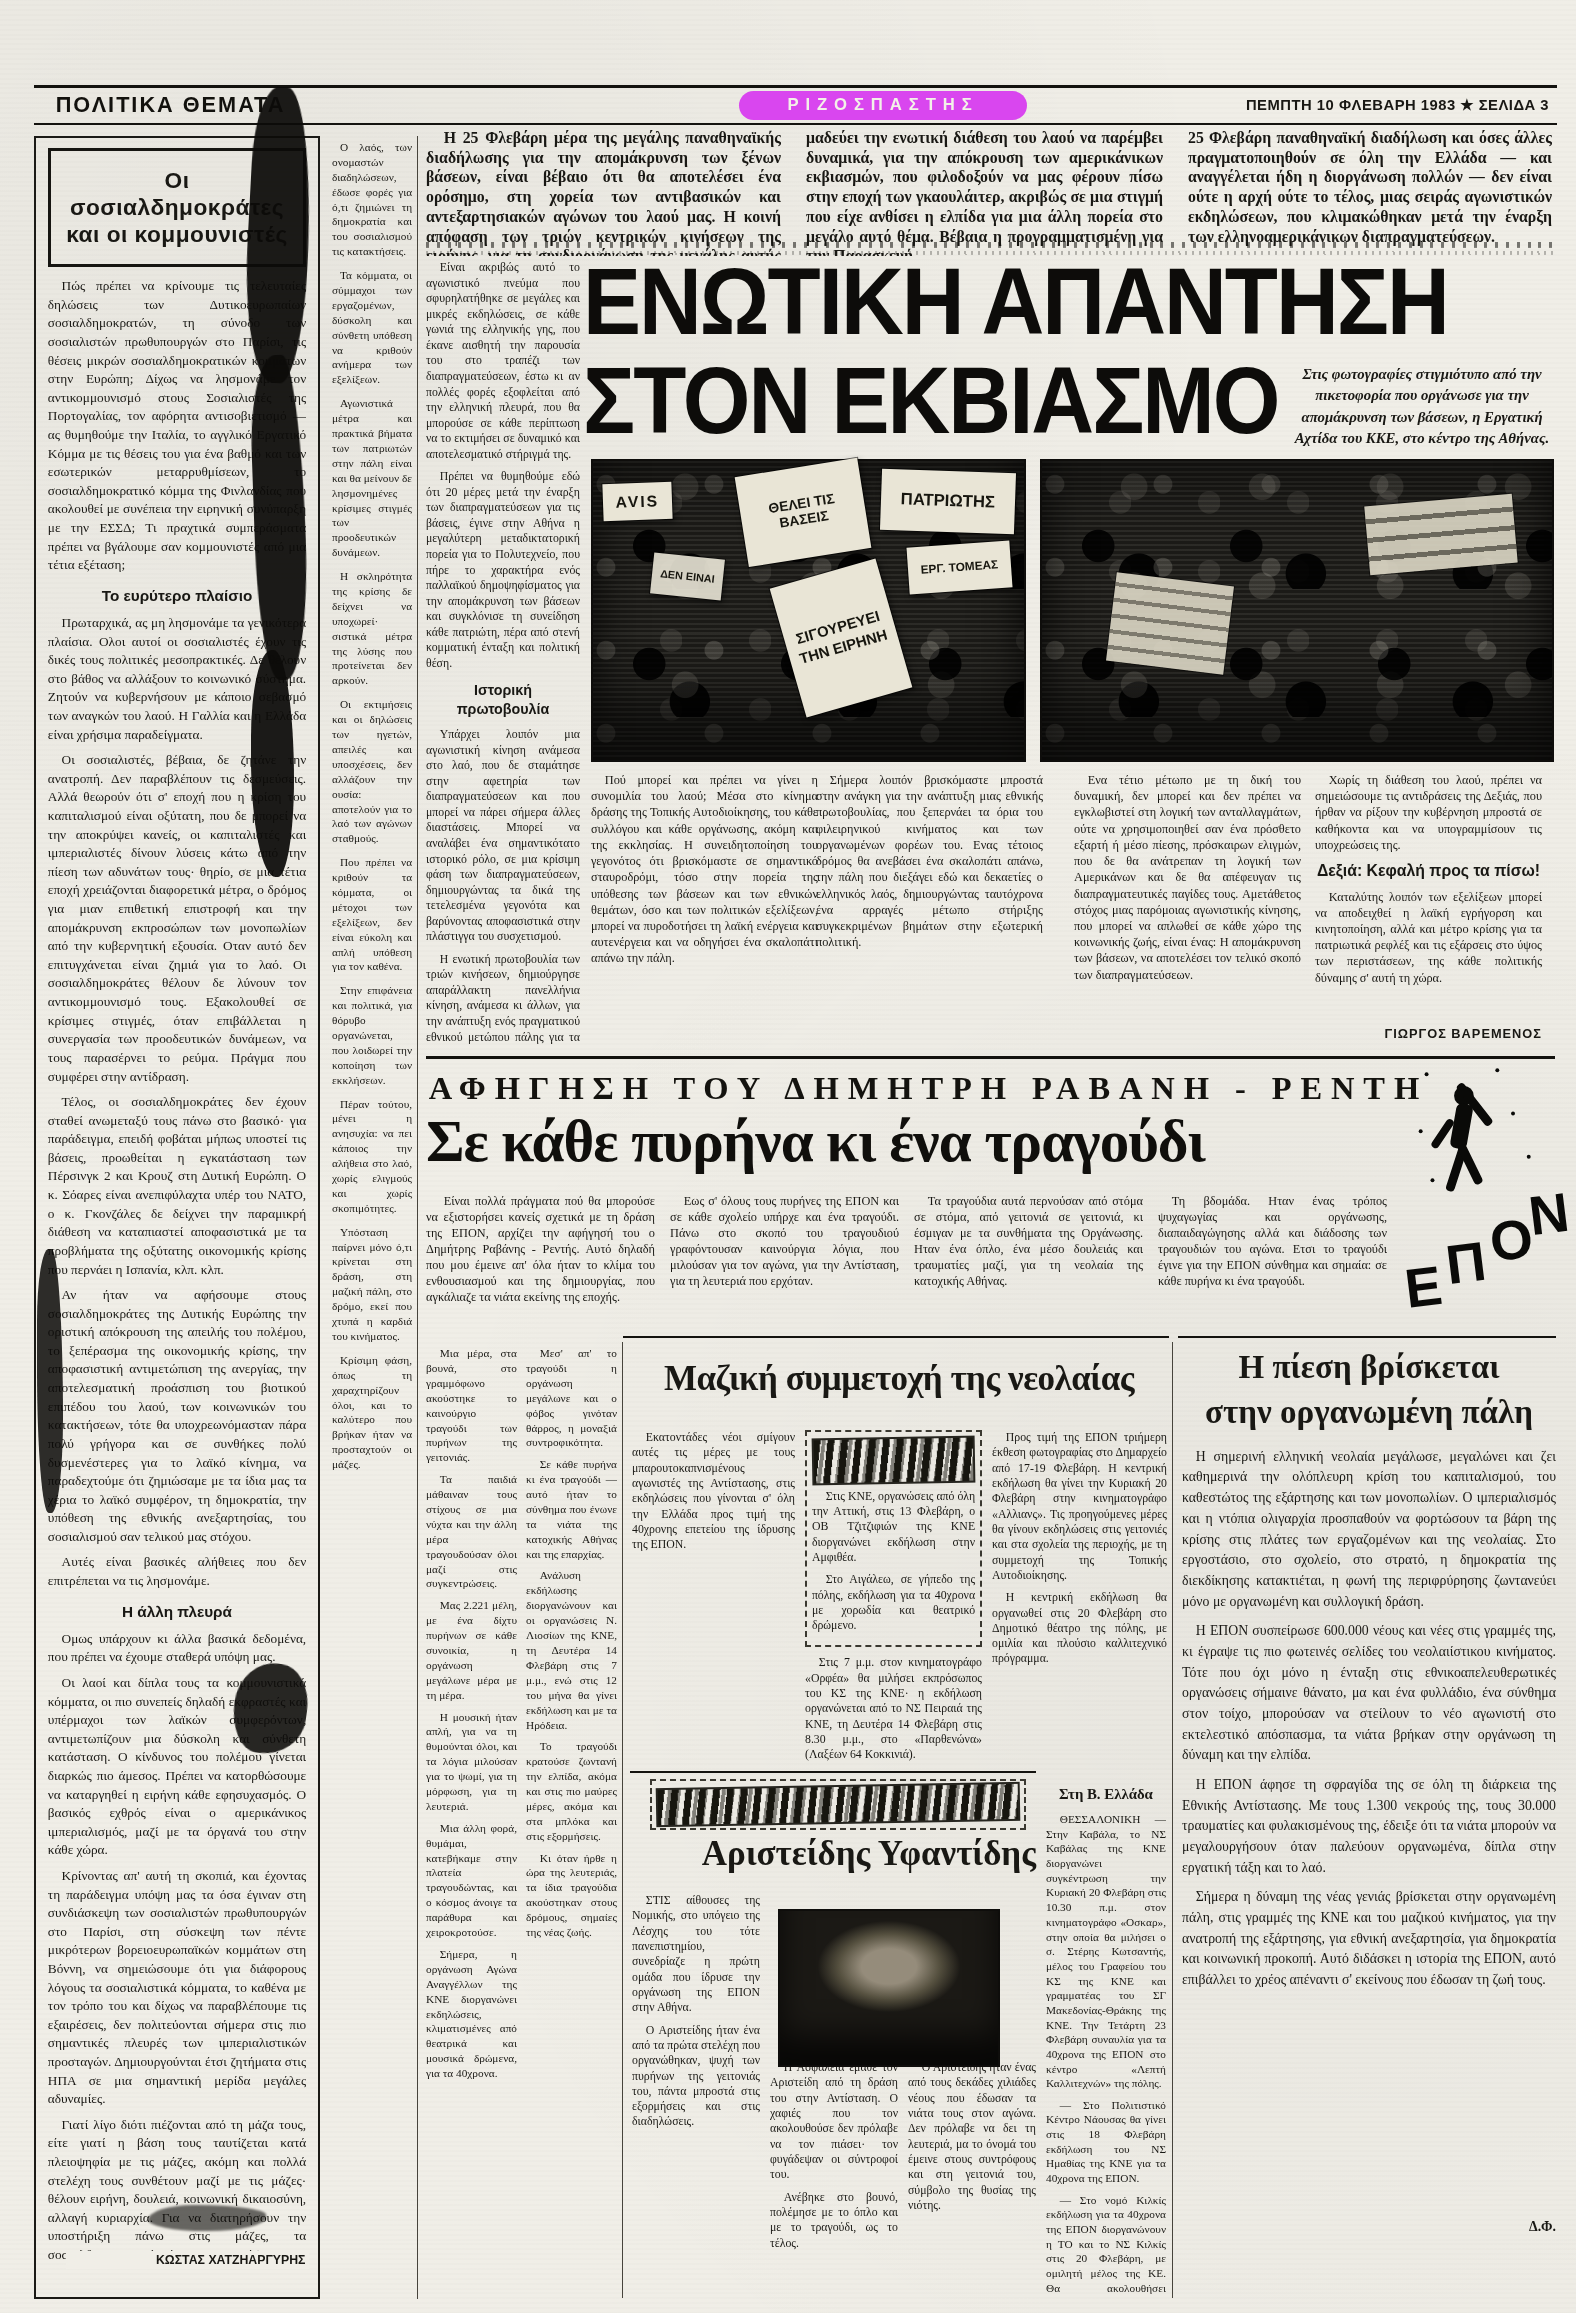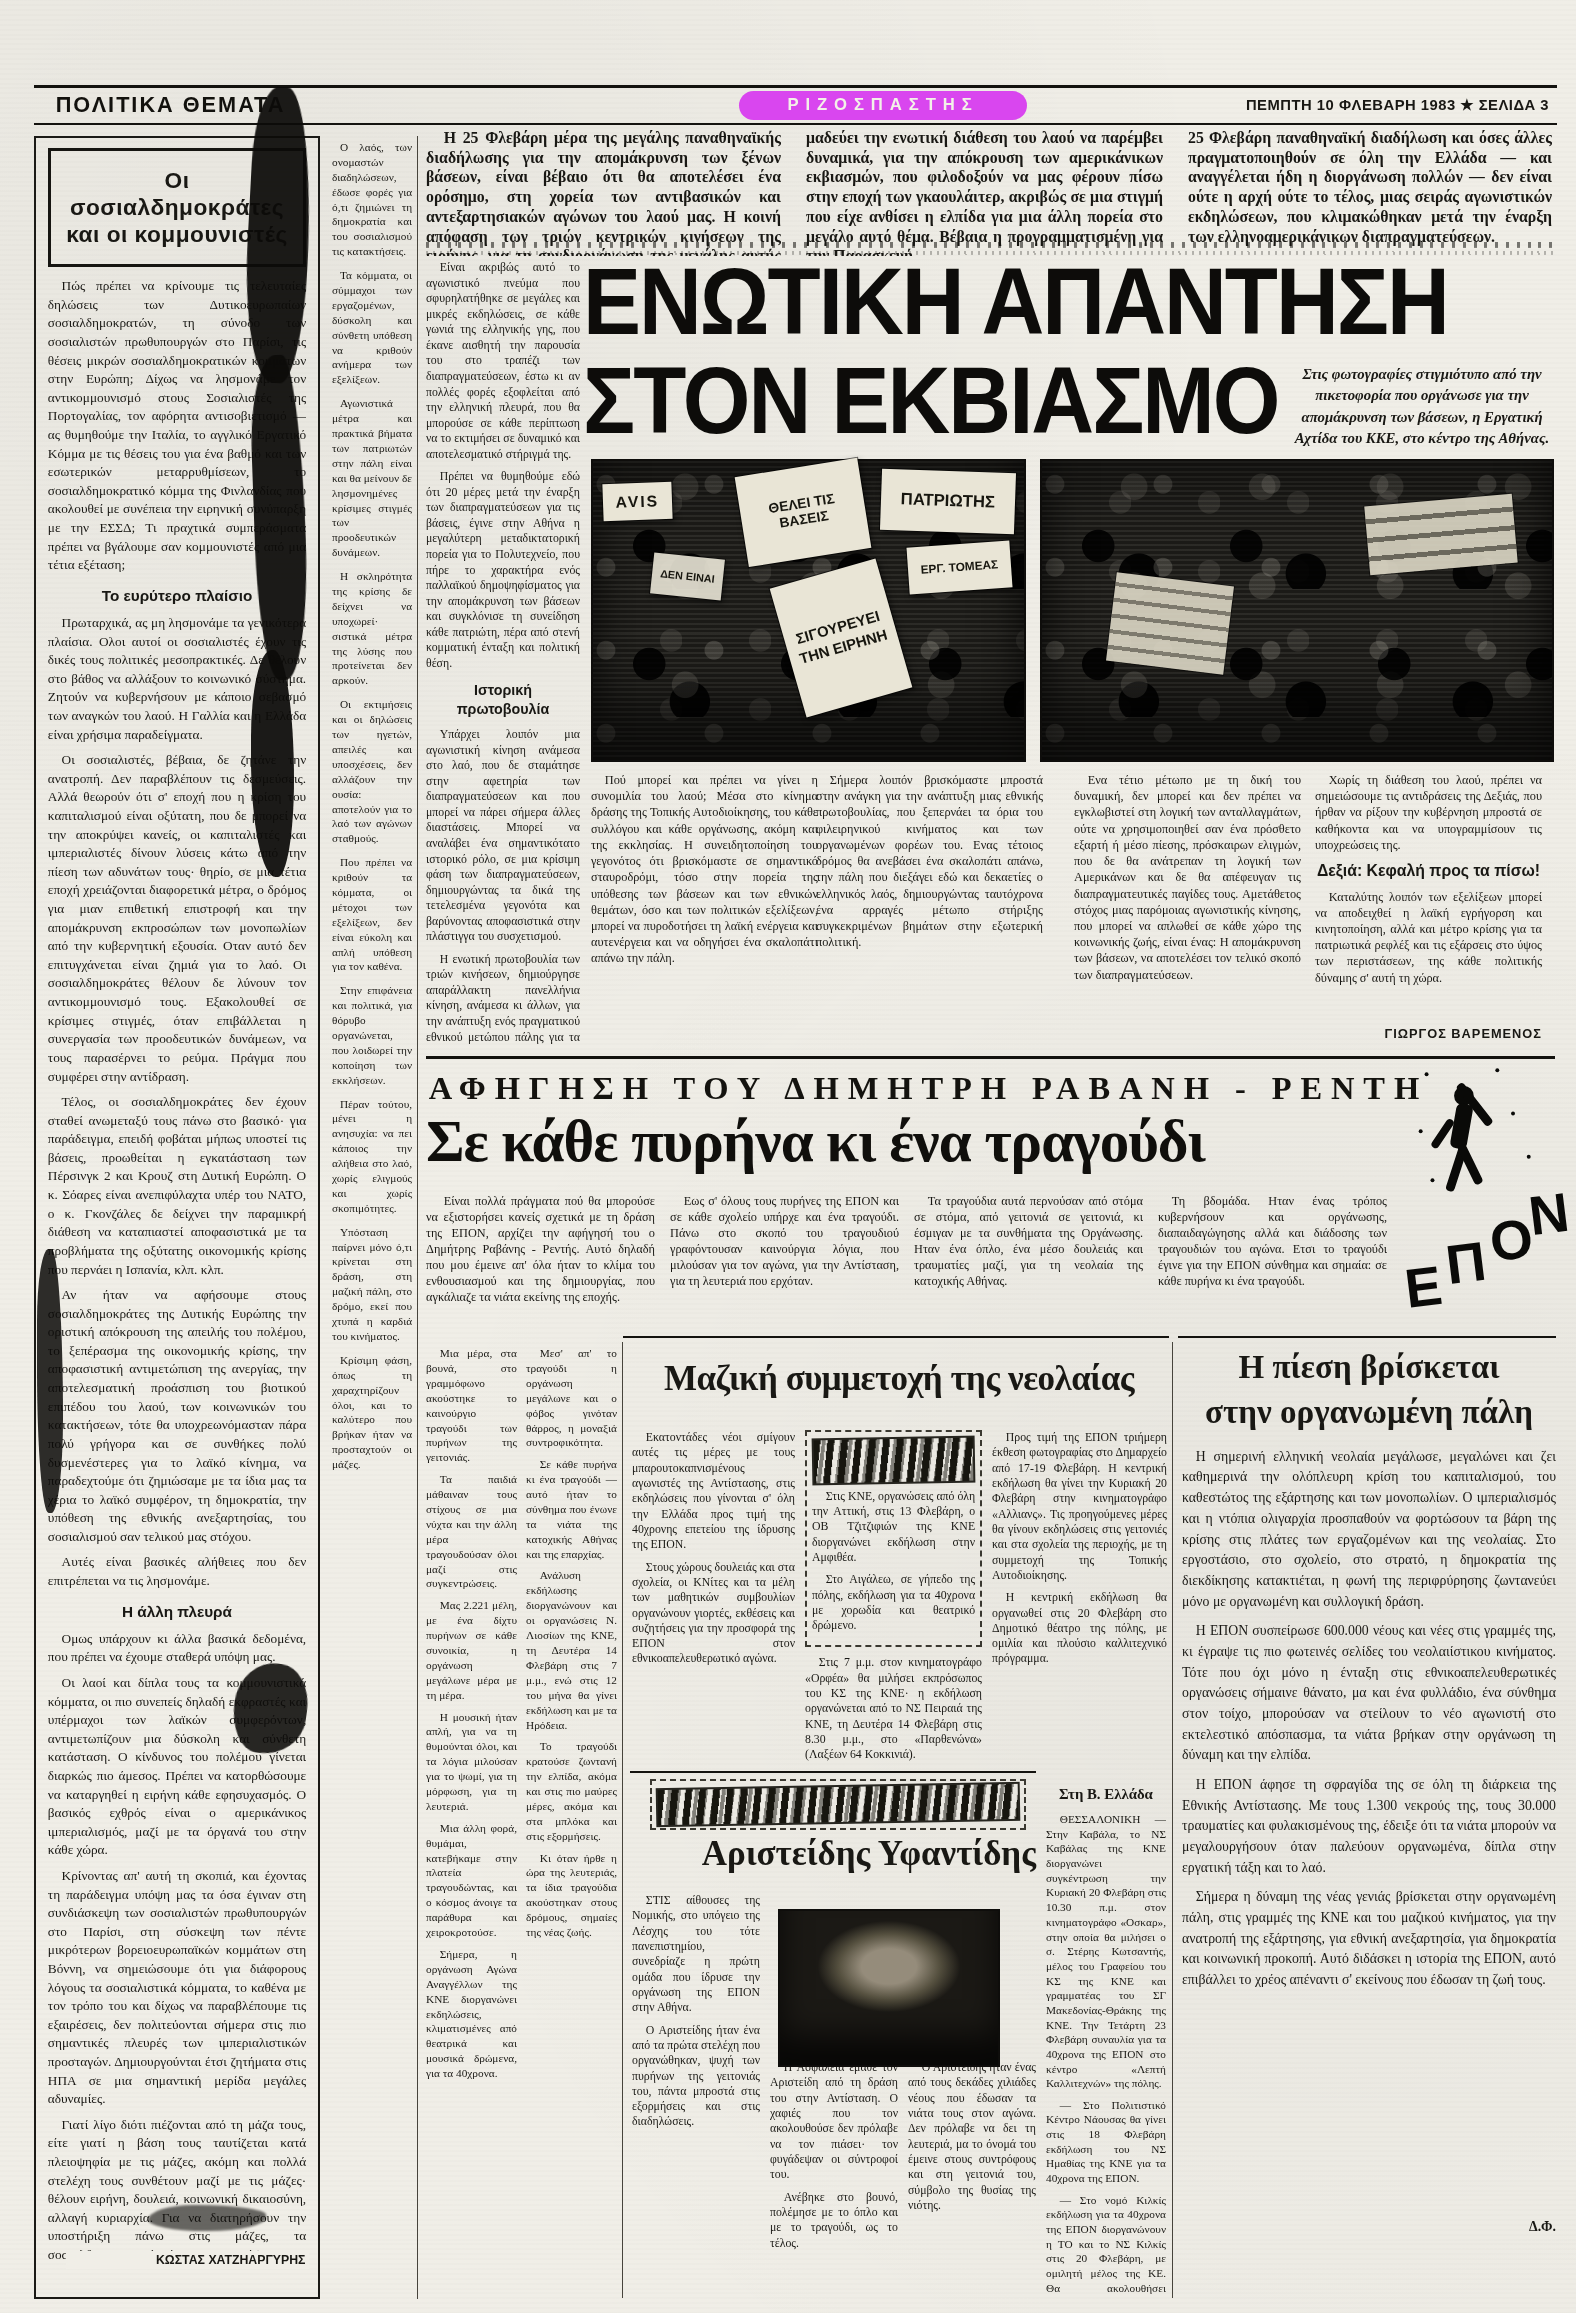--- a/index.html
+++ b/index.html
@@ -277,21 +277,21 @@
   <div class="abs band-col just clip" style="left:426px;width:229px;">
       <p class="para" style="text-indent:17.7px;">Είναι πολλά πράγματα πού θα μπορούσε να εξιστορήσει κανείς σχετικά με τη δράση της ΕΠΟΝ, αρχίζει την αφήγησή του ο Δημήτρης Ραβάνης - Ρεντής. Αυτό δηλαδή που μου έμεινε απ' όλα ήταν το κλίμα του ενθουσιασμού και της δημιουργίας, που αγκάλιαζε τα νιάτα εκείνης της εποχής.</p>
     </div>
   <div class="abs band-col just clip" style="left:670px;width:229px;">
       <p class="para">Εως σ' όλους τους πυρήνες της ΕΠΟΝ και σε κάθε σχολείο υπήρχε και ένα τραγούδι. Πάνω στο σκοπό του τραγουδιού γραφόντουσαν καινούργια λόγια, που μιλούσαν για τον αγώνα, για την Αντίσταση, για τη λευτεριά που ερχόταν.</p>
     </div>
   <div class="abs band-col just clip" style="left:914px;width:229px;">
       <p class="para">Τα τραγούδια αυτά περνούσαν από στόμα σε στόμα, από γειτονιά σε γειτονιά, κι έσμιγαν με τα συνθήματα της Οργάνωσης. Ηταν ένα όπλο, ένα μέσο δουλειάς και τραυματίες μαζί, για τη νεολαία της κατοχικής Αθήνας.</p>
     </div>
   <div class="abs band-col just clip" style="left:1158px;width:229px;">
-      <p class="para">Τη βδομάδα. Ηταν ένας τρόπος κυβερνήσουν και οργάνωσης, διαπαιδαγώγησης αλλά και διάδοσης των τραγουδιών του αγώνα. Ετσι το τραγούδι έγινε για την ΕΠΟΝ σύνθημα και σημαία: σε κάθε πυρήνα κι ένα τραγούδι.</p>
+      <p class="para">Τη βδομάδα. Ηταν ένας τρόπος ψυχαγωγίας και οργάνωσης, διαπαιδαγώγησης αλλά και διάδοσης των τραγουδιών του αγώνα. Ετσι το τραγούδι έγινε για την ΕΠΟΝ σύνθημα και σημαία: σε κάθε πυρήνα κι ένα τραγούδι.</p>
     </div>
 
   <div class="abs epon">
     <svg width="167" height="268" viewBox="0 0 170 272">
       <g fill="#0a0a08">
         <circle cx="62" cy="34" r="10"></circle>
         <rect x="52" y="42" width="17" height="46" rx="6" transform="rotate(10 60 60)"></rect>
         <rect x="66" y="18" width="9" height="52" rx="4" transform="rotate(-38 70 40)"></rect>
         <rect x="38" y="56" width="8" height="34" rx="4" transform="rotate(34 42 70)"></rect>
         <rect x="50" y="84" width="9" height="48" rx="4" transform="rotate(18 54 108)"></rect>
@@ -322,21 +322,20 @@
       <p class="para">Μεσ' απ' το τραγούδι η οργάνωση μεγάλωνε και ο φόβος γινόταν θάρρος, η μοναξιά συντροφικότητα.</p>
       <p class="para">Σε κάθε πυρήνα κι ένα τραγούδι — αυτό ήταν το σύνθημα που ένωνε τα νιάτα της κατοχικής Αθήνας και της επαρχίας.</p>
       <p class="para">Ανάλυση εκδήλωσης διοργανώνουν και οι οργανώσεις Ν. Λιοσίων της ΚΝΕ, τη Δευτέρα 14 Φλεβάρη στις 7 μ.μ., ενώ στις 12 του μήνα θα γίνει εκδήλωση και με τα Ηρόδεια.</p>
       <p class="para">Το τραγούδι κρατούσε ζωντανή την ελπίδα, ακόμα και στις πιο μαύρες μέρες, ακόμα και στα μπλόκα και στις εξορμήσεις.</p>
       <p class="para">Κι όταν ήρθε η ώρα της λευτεριάς, τα ίδια τραγούδια ακούστηκαν στους δρόμους, σημαίες της νέας ζωής.</p>
     </div>
 
   <h2 class="abs youth-headline" style="margin:0;">Μαζική συμμετοχή της νεολαίας</h2>
   <div class="abs youth-col just clip" style="left:632px;width:163px;">
       <p class="para">Εκατοντάδες νέοι σμίγουν αυτές τις μέρες με τους μπαρουτοκαπνισμένους αγωνιστές της Αντίστασης, στις εκδηλώσεις που γίνονται σ' όλη την Ελλάδα προς τιμή της 40χρονης επετείου της ίδρυσης της ΕΠΟΝ.</p>
-      <p class="para">Στους χώρους δουλειάς και στα σχολεία, οι ΚΝίτες και τα μέλη των μαθητικών συμβουλίων οργανώνουν γιορτές, εκθέσεις και συζητήσεις για την προσφορά της ΕΠΟΝ στον εθνικοαπελευθερωτικό αγώνα.</p>
     </div>
   <div class="abs youth-col clip" style="left:805px;width:177px;">
     <div class="dashed-box">
       <div class="stamp"></div>
       <div class="just">
           <p class="para">Στις ΚΝΕ, οργανώσεις από όλη την Αττική, στις 13 Φλεβάρη, ο ΟΒ Τζιτζιφιών της ΚΝΕ διοργανώνει εκδήλωση στην Αμφιθέα.</p>
           <p class="para">Στο Αιγάλεω, σε γήπεδο της πόλης, εκδήλωση για τα 40χρονα με χορωδία και θεατρικό δρώμενο.</p>
         </div>
     </div>
     <div class="just">

